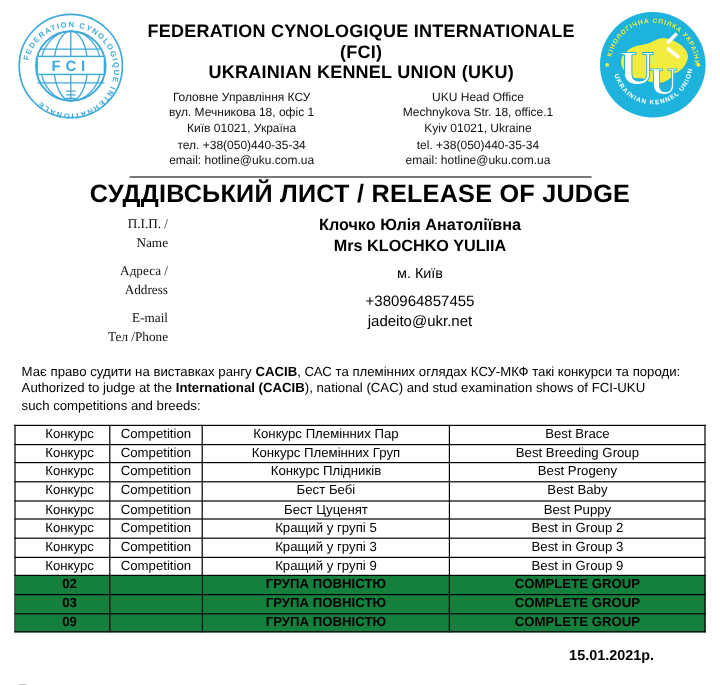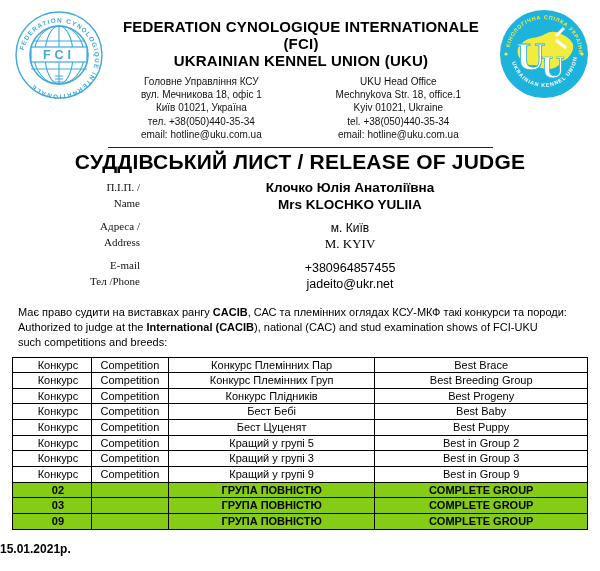--- a/index.html
+++ b/index.html
@@ -42,24 +42,24 @@
   
   table.comp { border-collapse: collapse; margin: 7px auto 0; width: 576px; border: 1.5px solid #000; }
   table.comp td {
     border: 1px solid #000; font-size: 11px; text-align: center;
     padding: 1px 4px; height: 13px; line-height: 1.15;
   }
   table.comp td:nth-child(1) { width: 78px; padding-left: 16px; }
   table.comp td:nth-child(2) { width: 76px; }
   table.comp td:nth-child(3) { width: 204px; }
   table.comp td:nth-child(4) { width: 210px; }
-  table.comp tr.hl td { background: #84cc16; font-weight: bold; }
-
-  
-  .date-line { text-align: left; font-weight: bold; font-size: 12px; padding-right: 55px; margin-top: 12px; }
+  table.comp tr.hl td { background: #15803d; font-weight: bold; }
+
+  
+  .date-line { text-align: right; font-weight: bold; font-size: 12px; padding-right: 55px; margin-top: 12px; }
   .footer { display: flex; align-items: center; padding: 14px 18px 0 15px; }
   .f-left { font-weight: bold; font-size: 12.5px; line-height: 1.42; flex: 0 0 auto; }
   .f-spacer { flex: 1 1 auto; }
 </style>
 </head>
 <body>
 
 <div class="page">
 
   <div class="header">
@@ -148,21 +148,20 @@
         <div>Тел /Phone</div>
       </div>
     </div>
     <div class="j-values">
       <div class="j-group">
         <div class="v-name">Клочко Юлія Анатоліївна</div>
         <div class="v-name">Mrs KLOCHKO YULIIA</div>
       </div>
       <div class="j-group">
         <div class="v-city-uk">м. Київ</div>
-        <div class="v-city-en">M. KYIV</div>
       </div>
       <div class="j-group">
         <div class="v-plain">+380964857455</div>
         <div class="v-plain">jadeito@ukr.net</div>
       </div>
     </div>
   </div>
 
   <div class="auth">
     <div><span>Має право судити на виставках рангу </span><b>CACIB</b><span>, САС та племінних оглядах КСУ-МКФ  такі конкурси та породи:</span></div>

